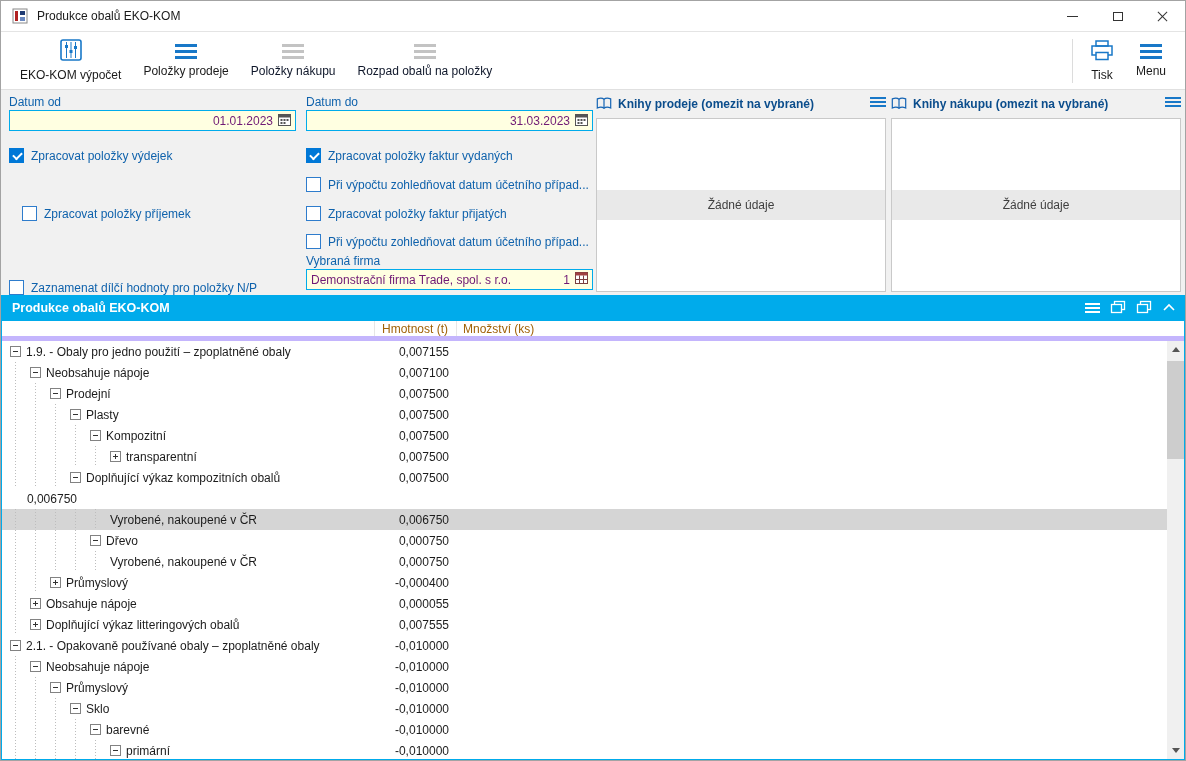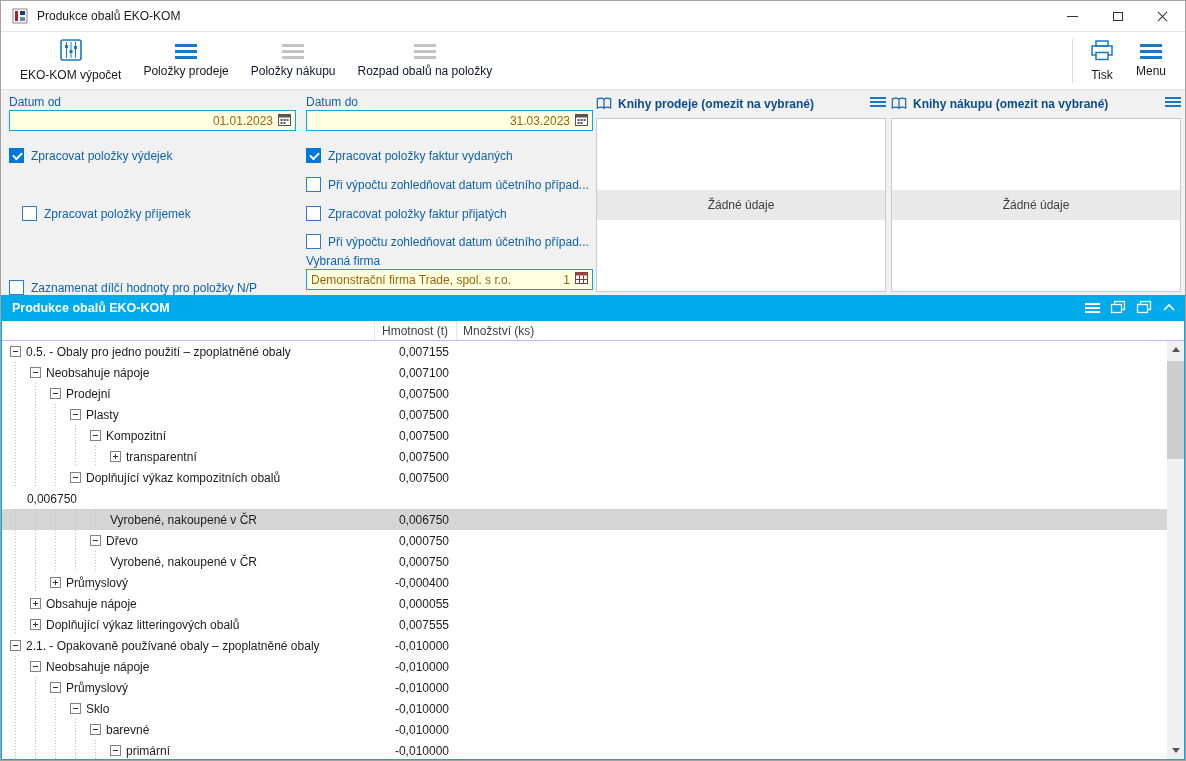--- a/index.html
+++ b/index.html
@@ -29,21 +29,21 @@
   .tbtn.disabled .lbl{color:#0f172a}
   .bars{display:flex;flex-direction:column;gap:3px;height:17px;justify-content:center}
   .bars i{display:block;width:22px;height:3px;background:#1878c8}
   .tbtn.disabled .bars i{background:#c3c3c3}
   .tb-spacer{flex:1}
   .tb-sep{width:1px;height:44px;background:#dcdcdc;margin:0 6px}
 
   
   .filter{position:relative;height:205px;background:#f1f1f1}
   .flabel{position:absolute;color:#0f62ac;font-size:12px;white-space:nowrap}
-  .yinput{position:absolute;height:21px;background:#ffffe1;border:1px solid #00abeb;display:flex;align-items:center;padding:8px 4px;font-size:12px;color:#a16207}
+  .yinput{position:absolute;height:21px;background:#ffffe1;border:1px solid #00abeb;display:flex;align-items:center;padding:8px 4px;font-size:12px;color:#701a75}
   .yinput .val-right{flex:1;text-align:right;padding-right:5px;white-space:nowrap;overflow:hidden}
   .yinput .val-left{flex:1;text-align:left;white-space:nowrap;overflow:hidden;text-overflow:ellipsis}
   .yinput .numval{padding:0 5px 0 4px}
   .cb{position:absolute;display:flex;align-items:flex-start;gap:7px;cursor:default}
   .cbbox{flex:0 0 auto;width:15px;height:15px;border:1px solid #2e7ccc;background:#fff;position:relative;margin-top:0}
   .cb.checked .cbbox{background:#0078d7;border-color:#0078d7}
   .cb.checked .cbbox::after{content:"";position:absolute;left:3px;top:3px;width:7px;height:4px;border-left:2px solid #fff;border-bottom:2px solid #fff;transform:rotate(-45deg)}
   .cbtext{color:#0f62ac;font-size:12px;white-space:nowrap;padding-top:1px}
 
   .bookpanel-header{position:absolute;display:flex;gap:6px;height:18px}
@@ -54,21 +54,21 @@
   .emptyband{position:absolute;left:0;right:0;top:50%;transform:translateY(-50%);height:30px;background:#e9e9e9;display:flex;align-items:center;justify-content:center;color:#3f3f3f;font-size:12px}
 
   
   .mainpanel{position:relative;height:465px;border:1px solid #00abeb;border-top:none;background:#fff;overflow:hidden}
   .mainheader{height:26px;background:#00abeb;display:flex;align-items:center;padding:0 8px 0 10px;color:#fff}
   .mainheader .ptitle{font-weight:700;font-size:12.5px}
   .mh-icons{margin-left:auto;display:flex;align-items:center;gap:10px}
   .hamb-w{display:flex;flex-direction:column;gap:2px}
   .hamb-w i{display:block;width:15px;height:2px;background:#fff}
 
-  .colheader{height:20px;display:flex;align-items:center;background:#fff;border-bottom:1px solid #c4b5fd;font-size:12px;color:#404040}
+  .colheader{height:20px;display:flex;align-items:center;background:#fff;border-bottom:5px solid #c4b5fd;font-size:12px;color:#a16207}
   .colheader .c-tree{width:372px;height:100%}
   .colheader .c-weight{width:83px;height:100%;display:flex;align-items:center;justify-content:flex-end;padding-right:8px;border-left:1px solid #e6e6e6;border-right:1px solid #e6e6e6}
   .colheader .c-qty{flex:1;height:100%;display:flex;align-items:center;padding-left:6px}
   .colheader .c-sb{width:17px;height:100%}
 
   .rows{position:absolute;top:46px;left:0;right:17px;bottom:0;overflow:hidden;background:#fff}
   .trow{height:21px;display:flex;align-items:stretch}
   .trow.selected{background:#d5d5d5}
   .t-tree{width:372px;display:flex;align-items:center;padding-left:8px;overflow:hidden;white-space:nowrap}
   .t-weight{width:83px;display:flex;align-items:center;justify-content:flex-end;padding-right:8px;color:#1c1c1c}
@@ -325,21 +325,21 @@
       <div class="c-tree"></div>
       <div class="c-weight">Hmotnost (t)</div>
       <div class="c-qty">Množství (ks)</div>
       <div class="c-sb"></div>
     </div>
 
     <div class="rows">
         <div class="trow">
           <div class="t-tree">
             <span class="tbox"></span>
-            <span class="tnodelabel">0.5. - Obaly pro jedno použití – zpoplatněné obaly</span>
+            <span class="tnodelabel">1.9. - Obaly pro jedno použití – zpoplatněné obaly</span>
           </div>
           <div class="t-weight">0,007155</div>
           <div class="t-qty"></div>
         </div>
         <div class="trow">
           <div class="t-tree">
             <span class="guide"></span>
             <span class="tbox"></span>
             <span class="tnodelabel">Neobsahuje nápoje</span>
           </div>

